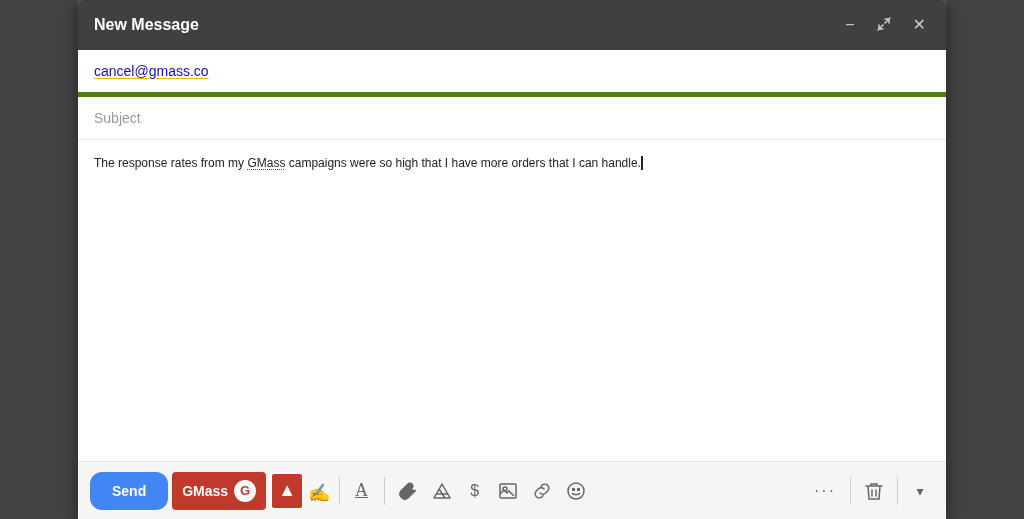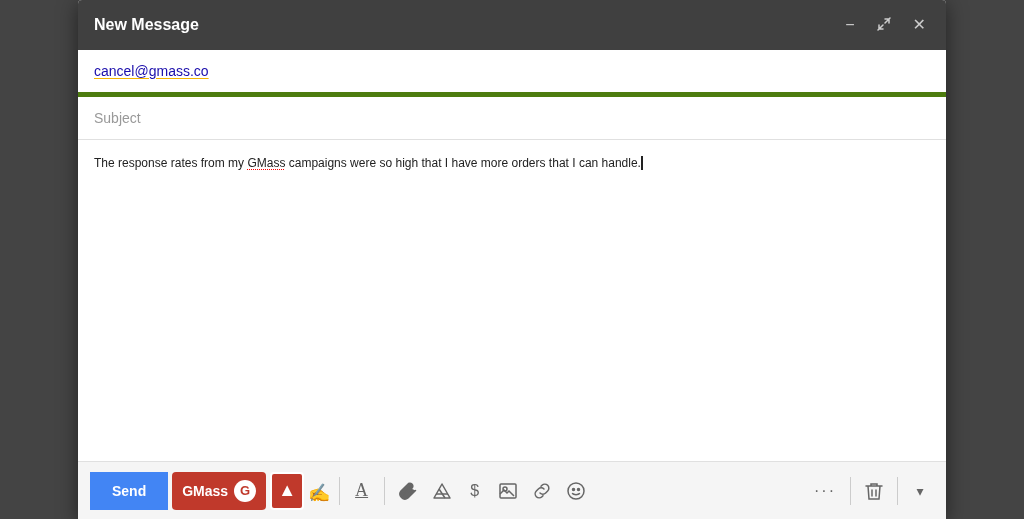--- a/index.html
+++ b/index.html
@@ -105,21 +105,21 @@
       display: flex;
       align-items: center;
       gap: 4px;
       height: 58px;
       flex-shrink: 0;
     }
     .send-btn {
       background: #4285f4;
       color: #fff;
       border: none;
-      border-radius: 0;
+      border-radius: 12px;
       padding: 8px 22px;
       font-size: 14px;
       font-weight: bold;
       cursor: pointer;
       height: 38px;
     }
     .gmass-btn {
       background: #c0392b;
       color: #fff;
       border: none;

